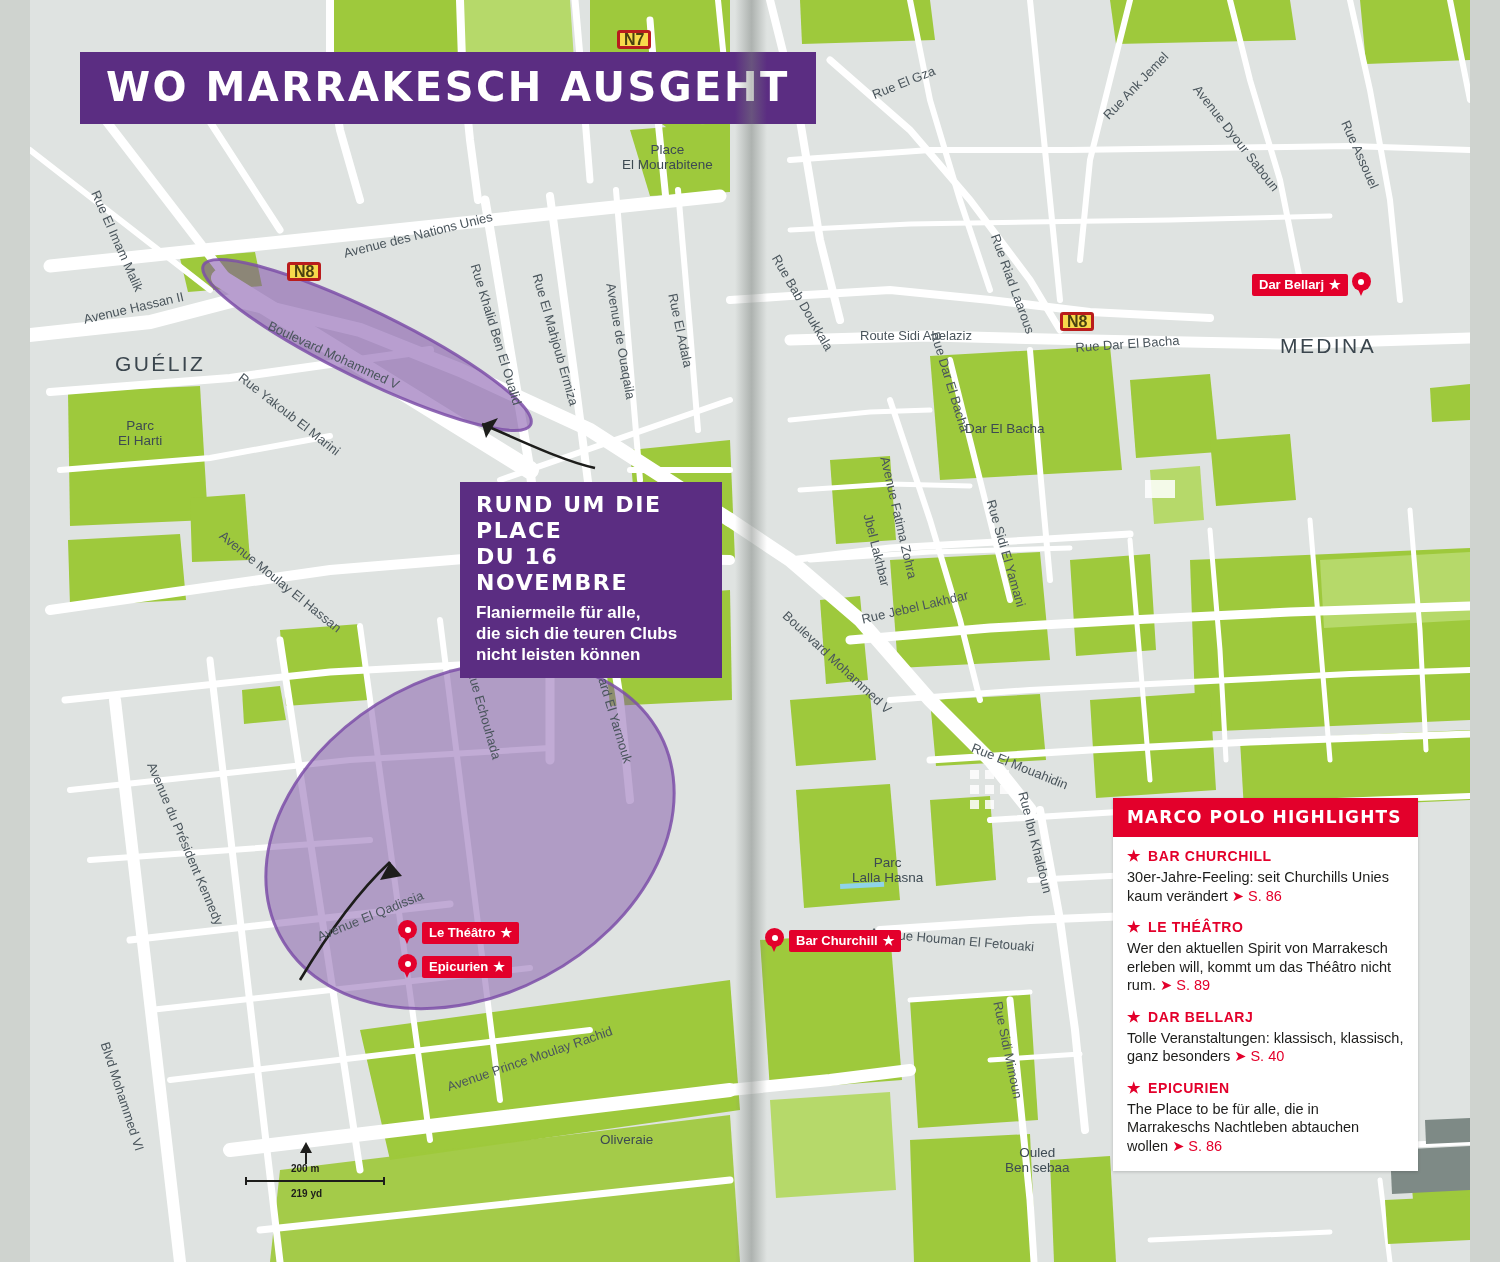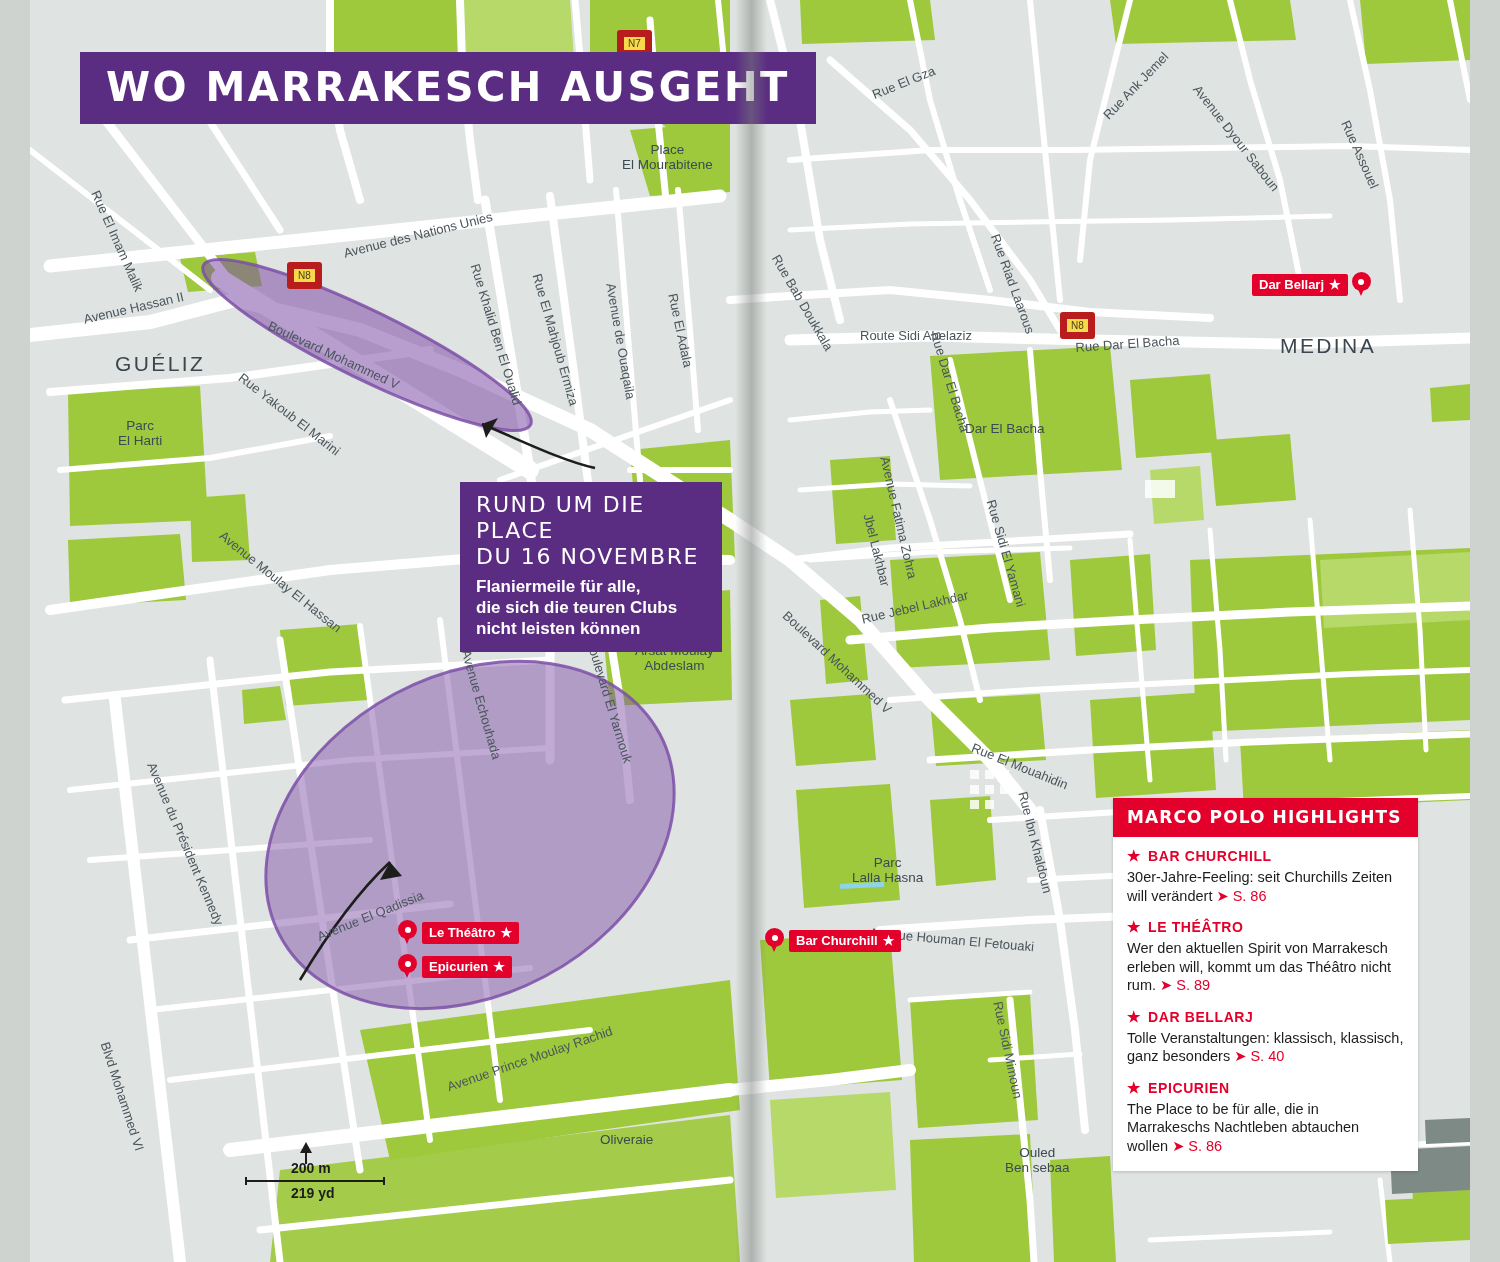--- a/index.html
+++ b/index.html
@@ -27,32 +27,32 @@
   
   #map{position:absolute;left:30px;top:0;width:1440px;height:1262px;overflow:hidden;}
   #map svg{display:block;}
   
   .lbl{position:absolute;color:#3d4a52;font-size:13.5px;white-space:nowrap;}
   .lbl.street{color:#4a555c;font-size:13px;}
   .lbl.big{font-size:21px;letter-spacing:2.4px;color:#3b464e;}
   .lbl.park{font-size:13.5px;color:#3d4a52;line-height:15px;text-align:center;}
   .rot{transform-origin:0 0;}
   
-  .shield{position:absolute;background:#f7d94b;border:7px solid #b91c1c;border-radius:3px;
-     color:#4a4110;font-size:10px;font-weight:normal;padding:1px 4px;line-height:11px;}
+  .shield{position:absolute;background:#f7d94b;border:3px solid #b91c1c;border-radius:3px;
+     color:#4a4110;font-size:16px;font-weight:bold;padding:1px 4px;line-height:11px;}
   
   #title-banner{
     position:absolute;left:80px;top:52px;background:#5b2d82;color:#fff;
     padding:12px 26px 14px 26px;
     font-size:40px;font-weight:bold;letter-spacing:2.5px;
     font-family:"DejaVu Sans",sans-serif;
   }
   
   .callout{position:absolute;background:#5b2d82;color:#fff;padding:10px 16px 13px 16px;}
-  .callout .head{font-size:22px;font-weight:normal;letter-spacing:1.6px;line-height:26px;
+  .callout .head{font-size:22px;font-weight:bold;letter-spacing:1.6px;line-height:26px;
      font-family:"DejaVu Sans",sans-serif;}
   .callout .body{font-size:17px;font-weight:bold;line-height:21px;margin-top:6px;}
   
   .poi{position:absolute;display:flex;align-items:center;}
   .poi .pill{background:#e3002b;color:#fff;font-size:13px;font-weight:bold;
      padding:3px 7px 4px 7px;display:flex;align-items:center;gap:5px;border-radius:2px;}
   .poi .pill .star{font-size:13px;line-height:13px;}
   .poi .pin{width:20px;height:25px;position:relative;margin-right:4px;}
   .poi .pin .head{position:absolute;left:0;top:0;width:19px;height:19px;border-radius:50%;
       background:#e3002b;}
@@ -70,21 +70,21 @@
   .hl-item{margin-bottom:13px;}
   .hl-item .t{display:flex;align-items:center;gap:7px;color:#e3002b;font-weight:bold;
      font-size:14px;letter-spacing:.6px;}
   .hl-item .t .star{font-size:15px;}
   .hl-item .d{font-size:14.5px;color:#1d1d1b;line-height:18.5px;margin-top:3px;}
   .hl-item .d .pg{color:#e3002b;font-weight:normal;white-space:nowrap;}
   
   #scale{position:absolute;left:245px;top:1160px;width:140px;color:#1d1d1b;}
   #scale .bar{position:relative;height:8px;border-left:2px solid #1d1d1b;border-right:2px solid #1d1d1b;}
   #scale .bar:before{content:"";position:absolute;left:0;top:3px;width:100%;height:2px;background:#1d1d1b;}
-  #scale .txt{font-size:14px;font-weight:bold;padding-left:46px;line-height:17px;}
+  #scale .txt{font-size:10px;font-weight:bold;padding-left:46px;line-height:17px;}
   #scale .arrow{position:absolute;left:55px;top:-18px;width:0;height:0;
      border-left:6px solid transparent;border-right:6px solid transparent;border-bottom:11px solid #1d1d1b;}
   #scale .arrowline{position:absolute;left:60px;top:-8px;width:2px;height:12px;background:#1d1d1b;}
 </style>
 </head>
 <body>
 
 <div id="book">
 
   <div class="page" id="page-left">
@@ -374,21 +374,21 @@
   </div>
 
   <div id="highlights">
     <div class="hl-head">MARCO POLO HIGHLIGHTS</div>
     <div class="hl-body">
       <div class="hl-item">
         <div class="t">
             <span class="star">★</span>
             <span>BAR CHURCHILL</span>
           </div>
-        <div class="d"><span>30er-Jahre-Feeling: seit Churchills Zeiten will verändert</span> <span class="pg">➤ S. 86</span></div>
+        <div class="d"><span>30er-Jahre-Feeling: seit Churchills Unies kaum verändert</span> <span class="pg">➤ S. 86</span></div>
       </div>
       <div class="hl-item">
         <div class="t">
             <span class="star">★</span>
             <span>LE THÉÂTRO</span>
           </div>
         <div class="d"><span>Wer den aktuellen Spirit von Marrakesch erleben will, kommt um das Théâtro nicht rum.</span> <span class="pg">➤ S. 89</span></div>
       </div>
       <div class="hl-item">
         <div class="t">

